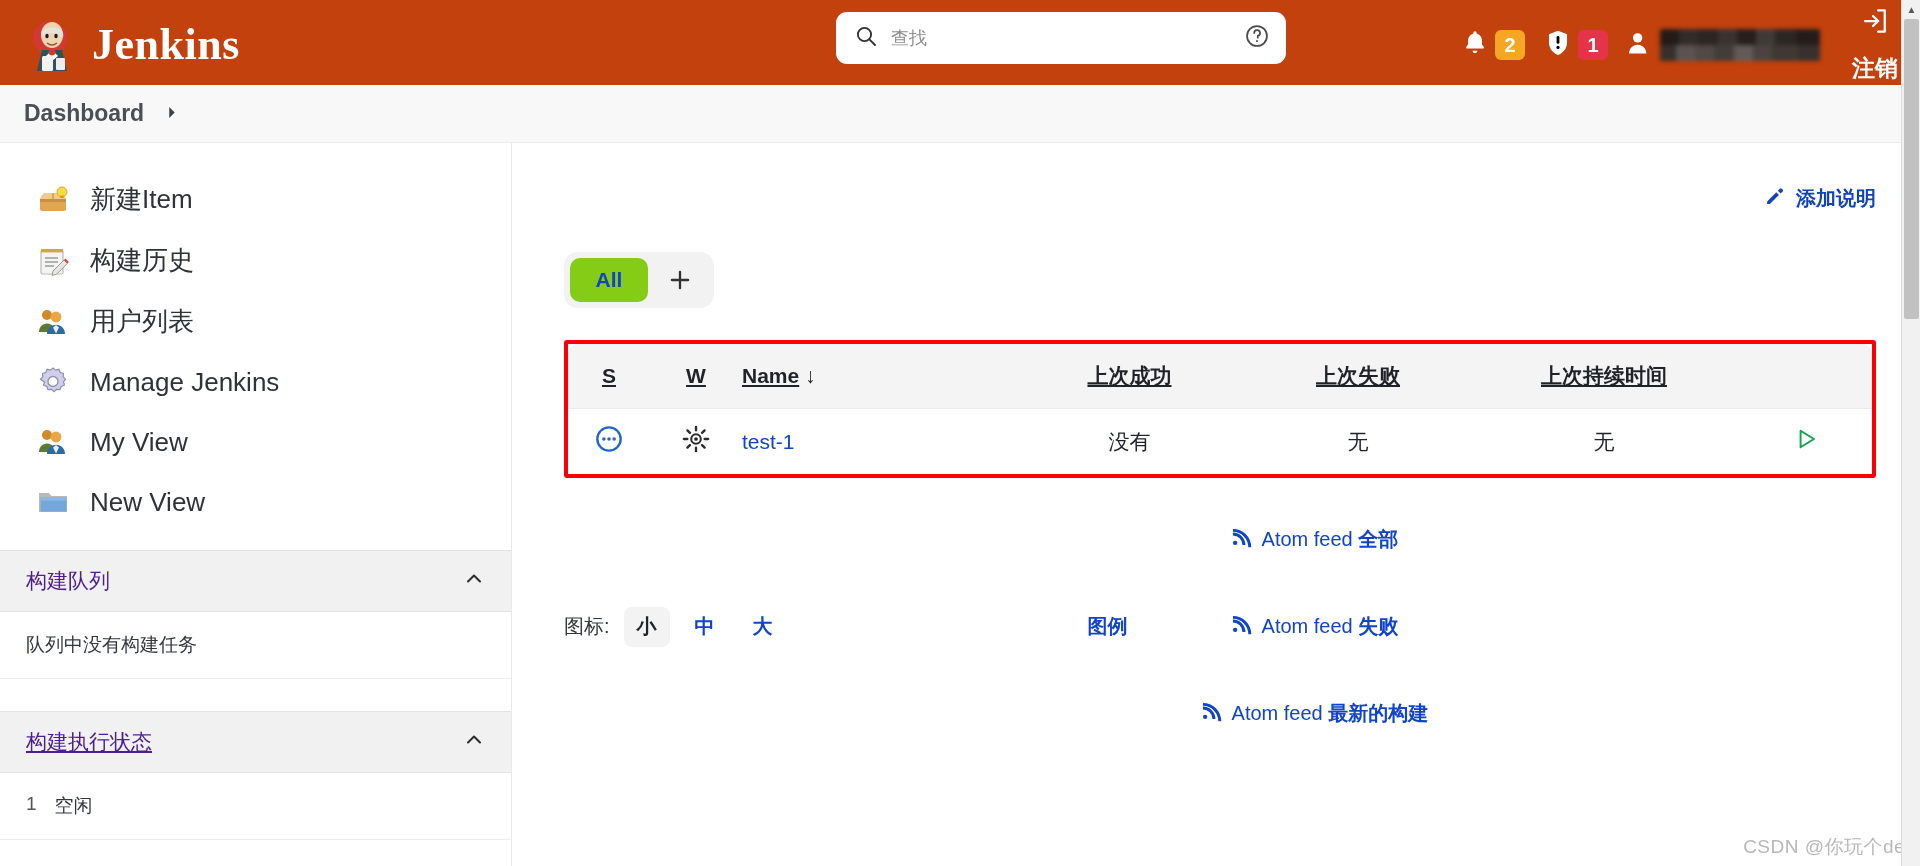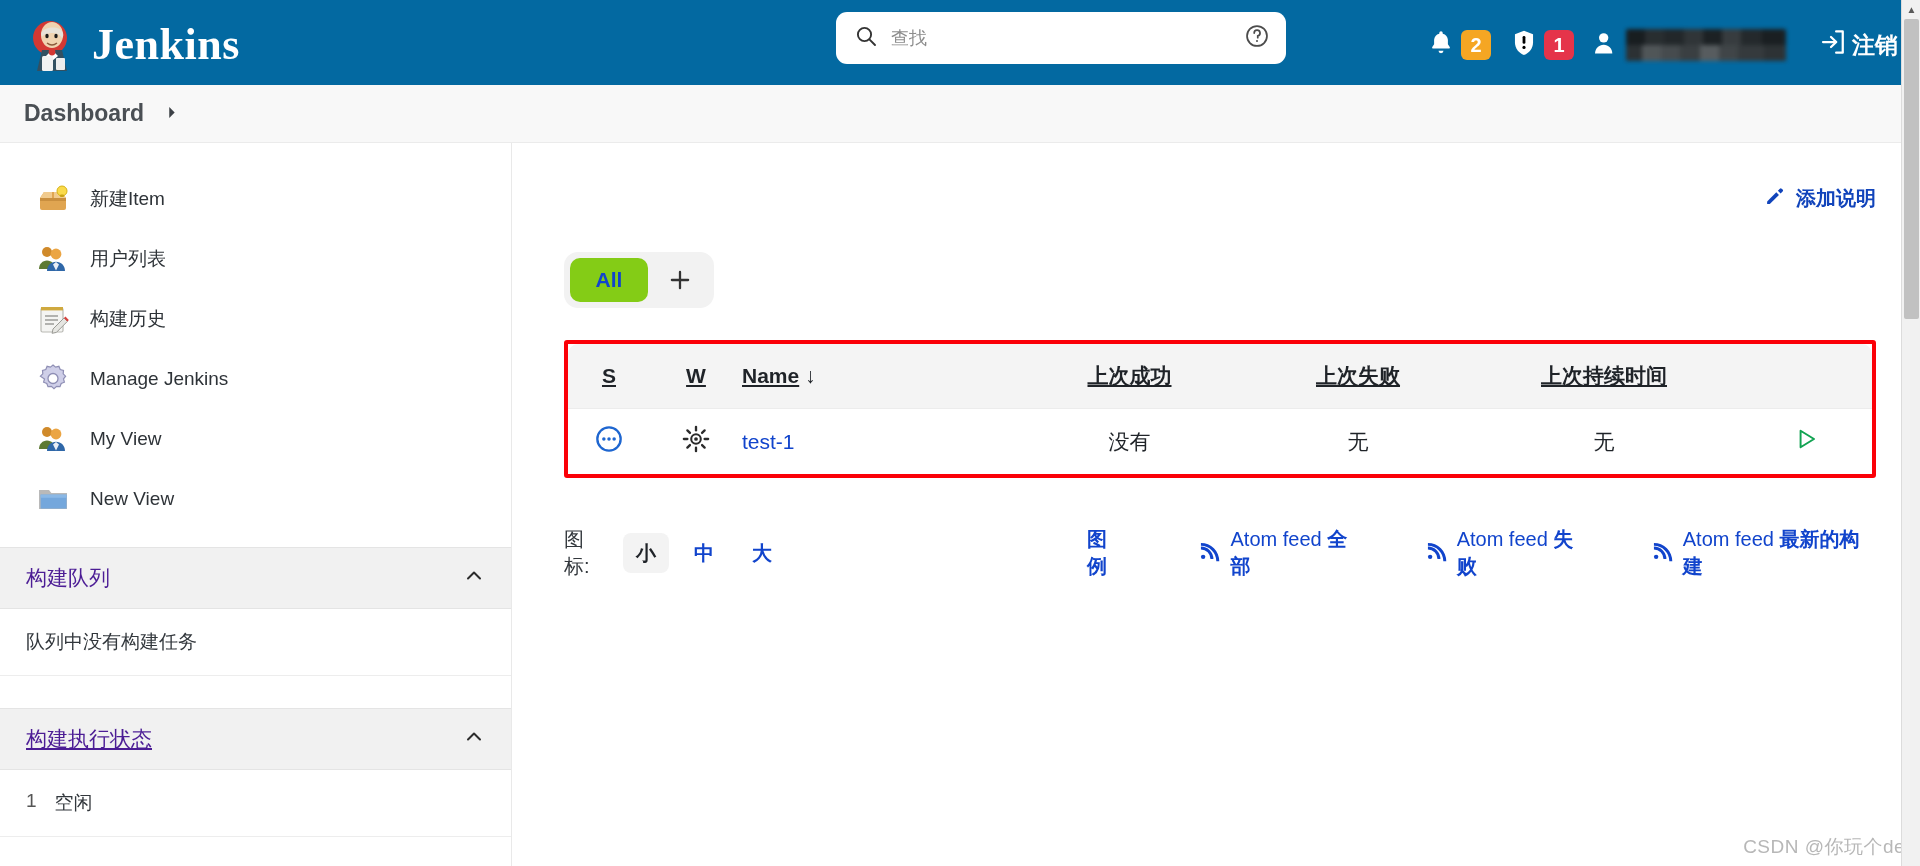--- a/index.html
+++ b/index.html
@@ -7,21 +7,21 @@
   body {
     font-family: "Liberation Sans", "DejaVu Sans", sans-serif;
     background: #fff;
     color: #1f2328;
     font-size: 16px;
   }
 
   
   .header {
     height: 85px;
-    background: #0369a1;
+    background: #c2410c;
     display: flex;
     align-items: center;
     padding: 5px 22px 0 28px;
     position: relative;
   }
   .brand { display: flex; align-items: center; gap: 14px; cursor: pointer; }
   .brand-logo { width: 50px; height: 54px; position: relative; }
   .brand-name {
     font-family: "Liberation Serif", "DejaVu Serif", serif;
     color: #fff;
@@ -92,23 +92,23 @@
       #222;
     filter: blur(2px);
     opacity: .95;
   }
   .blurred-name::after {
     content:"";
     display:block; margin-top:16px; height:16px;
     background: linear-gradient(90deg,#2f2f2f 0 10%,#555 10% 22%,#4a4a4a 22% 34%,#3d3d3d 34% 46%,#5c5c5c 46% 58%,#444 58% 70%,#383838 70% 86%,#303030 86% 100%);
   }
   .logout {
-    display: flex; align-items: center; gap: 4px;
+    display: flex; align-items: center; gap: 11px;
     color: #fff; font-size: 23px; font-weight: 600;
-    padding-left: 24px; cursor: pointer;
+    padding-left: 24px; cursor: pointer; flex-direction: column;
   }
 
   
   .breadcrumb-bar {
     height: 58px;
     background: #f8f8f8;
     border-bottom: 1px solid #ebebeb;
     display: flex;
     align-items: center;
     padding-left: 24px;
@@ -133,21 +133,21 @@
   }
   .side-list { padding: 26px 0 18px 0; }
   .side-item {
     display: flex;
     align-items: center;
     gap: 20px;
     padding: 13px 0 13px 36px;
     cursor: pointer;
   }
   .side-label {
-    font-size: 19px;
+    font-size: 26px;
     color: #2e3338;
     font-weight: 500;
   }
   .side-icon { width: 34px; height: 34px; flex: 0 0 auto; }
 
   .side-section-head {
     background: #f1f1f1;
     border-top: 1px solid #e4e4e4;
     border-bottom: 1px solid #e4e4e4;
     height: 62px;
@@ -265,21 +265,21 @@
   .icon-size-label { color: #32373c; margin-right: 14px; }
   .size-opt {
     display: inline-flex; align-items: center; justify-content: center;
     min-width: 46px; height: 40px;
     border-radius: 8px;
     color: #1144cc; font-weight: 700; cursor: pointer;
     margin-right: 12px;
   }
   .size-opt.active { background: #f3f3f3; color: #1f2328; }
   .legend-link { color: #1144cc; font-weight: 700; cursor: pointer; margin-left: 290px; }
-  .feeds { display: flex; align-items: center; gap: 60px; margin-left: 72px; }
+  .feeds { display: flex; align-items: center; gap: 60px; margin-left: 72px; flex-direction: column; }
   .feed {
     display: flex; align-items: center; gap: 10px;
     color: #1144cc; cursor: pointer;
   }
   .feed-label { font-size: 20px; }
   .feed-label b { font-weight: 700; }
 
   .watermark {
     position: absolute;
     right: 8px;
@@ -416,45 +416,45 @@
             <circle cx="26" cy="9" r="5" fill="#fada4a" stroke="#d6b218" stroke-width="1"></circle>
             <rect x="24" y="12.5" width="4" height="2.4" rx="1" fill="#c9a215"></rect>
           </svg>
         </span>
         <span class="side-label">新建Item</span>
       </div>
 
       <div class="side-item">
         <span class="side-icon">
           <svg width="34" height="34" viewBox="0 0 34 34">
-            <circle cx="11" cy="10" r="5" fill="#d08a2a"></circle>
-            <path d="M3 27c0-5 3.6-8.5 8-8.5s8 3.5 8 8.5z" fill="#5d7a33"></path>
-            <circle cx="20" cy="12" r="5.4" fill="#eba544"></circle>
-            <path d="M11 29c0-5.4 4-9.2 9-9.2s9 3.8 9 9.2z" fill="#2f67a8"></path>
-            <path d="M20 20l-3 2.4 3 6 3-6z" fill="#e9eef5"></path>
-          </svg>
-        </span>
-        <span class="side-label">用户列表</span>
-      </div>
-
-      <div class="side-item">
-        <span class="side-icon">
-          <svg width="34" height="34" viewBox="0 0 34 34">
             <rect x="5" y="6" width="22" height="24" rx="1.5" fill="#f4f4f2" stroke="#b9b9b4" stroke-width="1.2"></rect>
             <rect x="5" y="5" width="22" height="3.4" fill="#cfa93f"></rect>
             <g stroke="#8e8e8a" stroke-width="1.3">
               <line x1="9" y1="14" x2="22" y2="14"></line>
                 <line x1="9" y1="18" x2="22" y2="18"></line>
                 <line x1="9" y1="22" x2="18" y2="22"></line>
             </g>
             <path d="M17 27l11-11 3.4 3.4-11 11-4.3.9z" fill="#e6e6e2" stroke="#9a9a95" stroke-width="1"></path>
             <path d="M28 16l3.4 3.4 1.4-1.4-3.4-3.4z" fill="#d9413c"></path>
           </svg>
         </span>
         <span class="side-label">构建历史</span>
+      </div>
+
+      <div class="side-item">
+        <span class="side-icon">
+          <svg width="34" height="34" viewBox="0 0 34 34">
+            <circle cx="11" cy="10" r="5" fill="#d08a2a"></circle>
+            <path d="M3 27c0-5 3.6-8.5 8-8.5s8 3.5 8 8.5z" fill="#5d7a33"></path>
+            <circle cx="20" cy="12" r="5.4" fill="#eba544"></circle>
+            <path d="M11 29c0-5.4 4-9.2 9-9.2s9 3.8 9 9.2z" fill="#2f67a8"></path>
+            <path d="M20 20l-3 2.4 3 6 3-6z" fill="#e9eef5"></path>
+          </svg>
+        </span>
+        <span class="side-label">用户列表</span>
       </div>
 
       <div class="side-item">
         <span class="side-icon">
           <svg width="34" height="34" viewBox="0 0 34 34">
             <path d="M17 3l2.6 2.2 3.3-.9 1.3 3.2 3.3.9-.3 3.4 2.4 2.4-2.1 2.7.9 3.3-3.2 1.3-1.2 3.2-3.4-.3-2.6 2.2-2.6-2.2-3.4.3-1.2-3.2-3.2-1.3.9-3.3L4.4 14.2 6.8 11.8l-.3-3.4 3.3-.9 1.3-3.2 3.3.9z" fill="#cfcfe8" stroke="#8e8eb4" stroke-width="1.2"></path>
             <circle cx="17" cy="16.5" r="5" fill="#fff" stroke="#8e8eb4" stroke-width="1.3"></circle>
           </svg>
         </span>
         <span class="side-label">Manage Jenkins</span>

